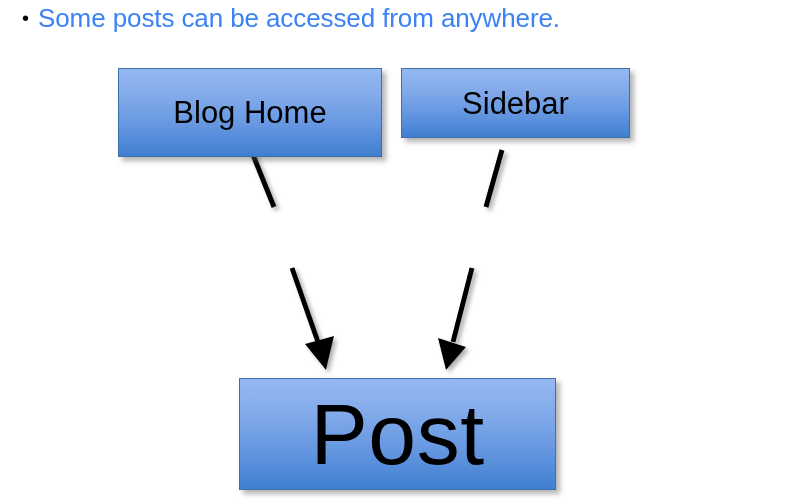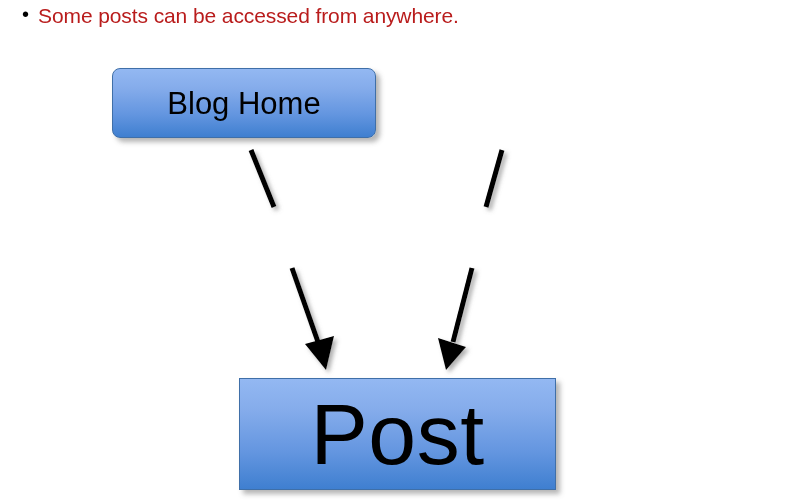--- a/index.html
+++ b/index.html
@@ -30,23 +30,23 @@
     white-space: nowrap;
   }
   .bullet-mark {
     font-size: 20px;
     line-height: 1;
     color: #000000;
     margin-right: 9px;
     transform: translateY(-2px);
   }
   .bullet-text {
-    font-size: 21px;
+    font-size: 26px;
     line-height: 1.1;
-    color: #b91c1c;
+    color: #3b82f6;
     letter-spacing: -0.1px;
   }
 
   
   .node {
     position: absolute;
     box-sizing: border-box;
     border: 1px solid #3f6fa8;
     background: linear-gradient(to bottom, #93b8f2 0%, #85aceb 28%, #6496e0 66%, #3f7fd0 100%);
     box-shadow: 4px 4px 5px rgba(90, 90, 90, 0.45);
@@ -55,25 +55,24 @@
     justify-content: center;
     color: #000000;
     overflow: hidden;
   }
   .node-label {
     line-height: 1;
     white-space: nowrap;
   }
 
   #node-blog-home {
-    left: 112px;
+    left: 118px;
     top: 68px;
     width: 264px;
-    height: 70px;
-    border-radius: 8px;
+    height: 89px;
   }
   #node-blog-home .node-label { font-size: 31px; }
 
   #node-sidebar {
     left: 401px;
     top: 68px;
     width: 229px;
     height: 70px;
   }
   #node-sidebar .node-label { font-size: 31px; }
@@ -135,19 +134,22 @@
       <line x1="502" y1="150" x2="486" y2="207" stroke="#000000" stroke-width="5" stroke-linecap="butt"></line>
       <line x1="472" y1="268" x2="453" y2="342" stroke="#000000" stroke-width="5" stroke-linecap="butt"></line>
       <polygon points="446,370 438,338 466,347" fill="#000000"></polygon>
     </g>
   </svg>
 
   <div class="node" id="node-blog-home">
     <span class="node-label">Blog Home</span>
   </div>
 
+  <div class="node" id="node-sidebar">
+    <span class="node-label">Sidebar</span>
+  </div>
 
 
   <div class="node" id="node-post">
     <span class="node-label">Post</span>
   </div>
 
 </div>
 
 </body></html>

